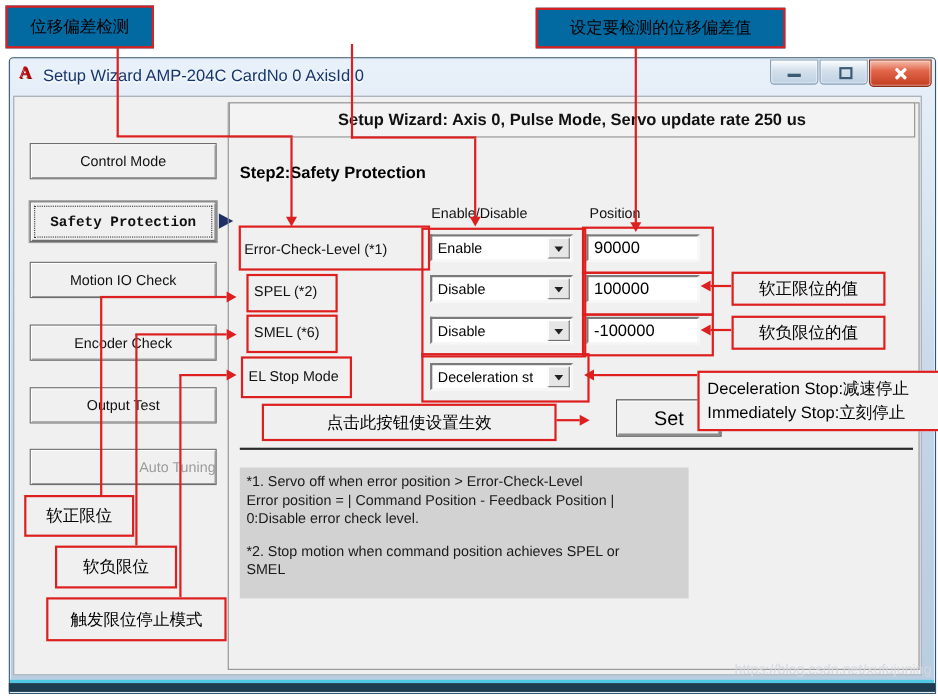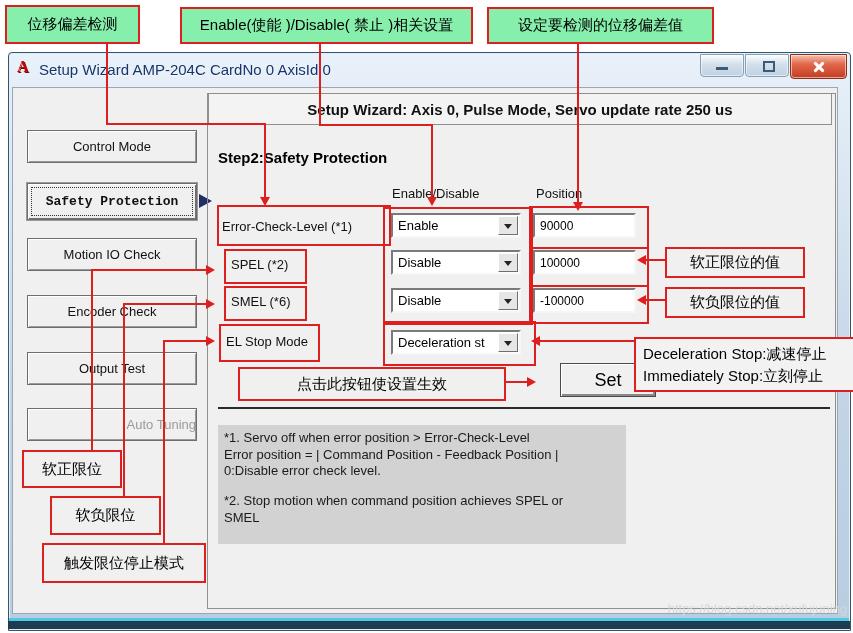--- a/index.html
+++ b/index.html
@@ -47,34 +47,34 @@
   .combo{position:absolute;left:391px;width:130px;height:25px;background:#fff;
         border:2px solid;border-color:#7a7a7a #f6f6f6 #f6f6f6 #7a7a7a;box-sizing:border-box;}
   .combo .val{position:absolute;left:5px;top:2px;font-size:13px;line-height:17px;color:#000;
         white-space:nowrap;overflow:hidden;max-width:98px;text-align:right;}
   .combo .dbtn{position:absolute;right:1px;top:1px;bottom:1px;width:18px;background:#e6e6e6;
         border:1px solid;border-color:#fff #6f6f6f #6f6f6f #fff;}
   .combo .tri{position:absolute;left:50%;top:50%;margin:-2px 0 0 -4px;width:0;height:0;
         border-left:4px solid transparent;border-right:4px solid transparent;border-top:5px solid #222;}
   .tfield{position:absolute;left:533px;width:103px;height:25px;background:#fff;
         border:2px solid;border-color:#7a7a7a #f6f6f6 #f6f6f6 #7a7a7a;box-sizing:border-box;
-        font-family:"Liberation Sans",sans-serif;font-size:12px;color:#000;padding:0 0 0 5px;outline:none;}
+        font-family:"Liberation Sans",sans-serif;font-size:15px;color:#000;padding:0 0 0 5px;outline:none;}
   .setbtn{position:absolute;left:536px;top:363px;width:96px;height:34px;background:#f0f0f0;
         border:1px solid #4a4a4a;box-shadow:inset 1px 1px 0 #ffffff,inset -2px -2px 0 #8a8a8a;
         font-family:"Liberation Sans",sans-serif;font-size:18px;color:#000;margin-left:24px;}
   .divider{position:absolute;left:218px;top:407px;width:612px;height:2px;background:#2a2a2a;}
   .notebox{position:absolute;left:218px;top:425px;width:408px;height:119px;background:#d2d2d2;
         font-size:13px;color:#1a1a1a;box-sizing:border-box;padding:5px 6px;line-height:1.28;}
   .notebox p{margin:0;white-space:pre-line;}
   .notebox p + p{margin-top:13px;}
   .watermark{position:absolute;right:6px;top:601px;font-size:13px;color:rgba(210,216,222,.95);z-index:70;white-space:nowrap;}
   
   .rl{position:absolute;background:#dd1f1f;z-index:50;}
   .rframe{position:absolute;border:2px solid #dd1f1f;z-index:55;pointer-events:none;}
-  .callout{position:absolute;border:2px solid #dd1f1f;background:#86efac;z-index:60;
+  .callout{position:absolute;border:2px solid #dd1f1f;background:#0369a1;z-index:60;
         display:flex;align-items:center;justify-content:center;font-size:15px;color:#000;white-space:nowrap;}
   .callout.gray{background:#f0f0f0;}
   .arr{position:absolute;width:0;height:0;z-index:51;}
   .arr.down{border-left:5px solid transparent;border-right:5px solid transparent;border-top:9px solid #dd1f1f;}
   .arr.right{border-top:5px solid transparent;border-bottom:5px solid transparent;border-left:9px solid #dd1f1f;}
   .arr.left{border-top:5px solid transparent;border-bottom:5px solid transparent;border-right:9px solid #dd1f1f;}
   .stopmode{position:absolute;left:634px;top:337px;width:225px;height:55px;border:2px solid #dd1f1f;
         background:#f2f2f2;z-index:60;font-size:15px;color:#000;padding:4px 0 0 7px;box-sizing:border-box;
         line-height:1.45;white-space:pre-line;}
 </style>
@@ -181,21 +181,20 @@
   <div class="rframe" style="left:224px;top:249px;width:79px;height:31px;"></div>
   <div class="rframe" style="left:224px;top:286px;width:79px;height:31px;"></div>
   <div class="rframe" style="left:219px;top:324px;width:97px;height:34px;"></div>
   <div class="rframe" style="left:383px;top:207px;width:146px;height:114px;"></div>
   <div class="rframe" style="left:383px;top:321px;width:149px;height:41px;"></div>
   <div class="rframe" style="left:529px;top:206px;width:116px;height:39px;"></div>
   <div class="rframe" style="left:529px;top:247px;width:116px;height:36px;"></div>
   <div class="rframe" style="left:529px;top:285px;width:116px;height:35px;"></div>
 
   <div class="callout" style="left:5px;top:5px;width:131px;height:35px;">位移偏差检测</div>
-  <div class="callout" style="left:180px;top:7px;width:289px;height:33px;">Enable(使能 )/Disable( 禁止 )相关设置</div>
   <div class="callout" style="left:487px;top:7px;width:223px;height:33px;">设定要检测的位移偏差值</div>
 
   <div class="callout gray" style="left:22px;top:450px;width:96px;height:34px;">软正限位</div>
   <div class="callout gray" style="left:50px;top:496px;width:107px;height:35px;">软负限位</div>
   <div class="callout gray" style="left:42px;top:543px;width:160px;height:36px;">触发限位停止模式</div>
 
   <div class="callout gray" style="left:665px;top:247px;width:136px;height:27px;">软正限位的值</div>
   <div class="callout gray" style="left:665px;top:287px;width:136px;height:27px;">软负限位的值</div>
   <div class="stopmode">Deceleration  Stop:减速停止
 Immediately  Stop:立刻停止</div>

